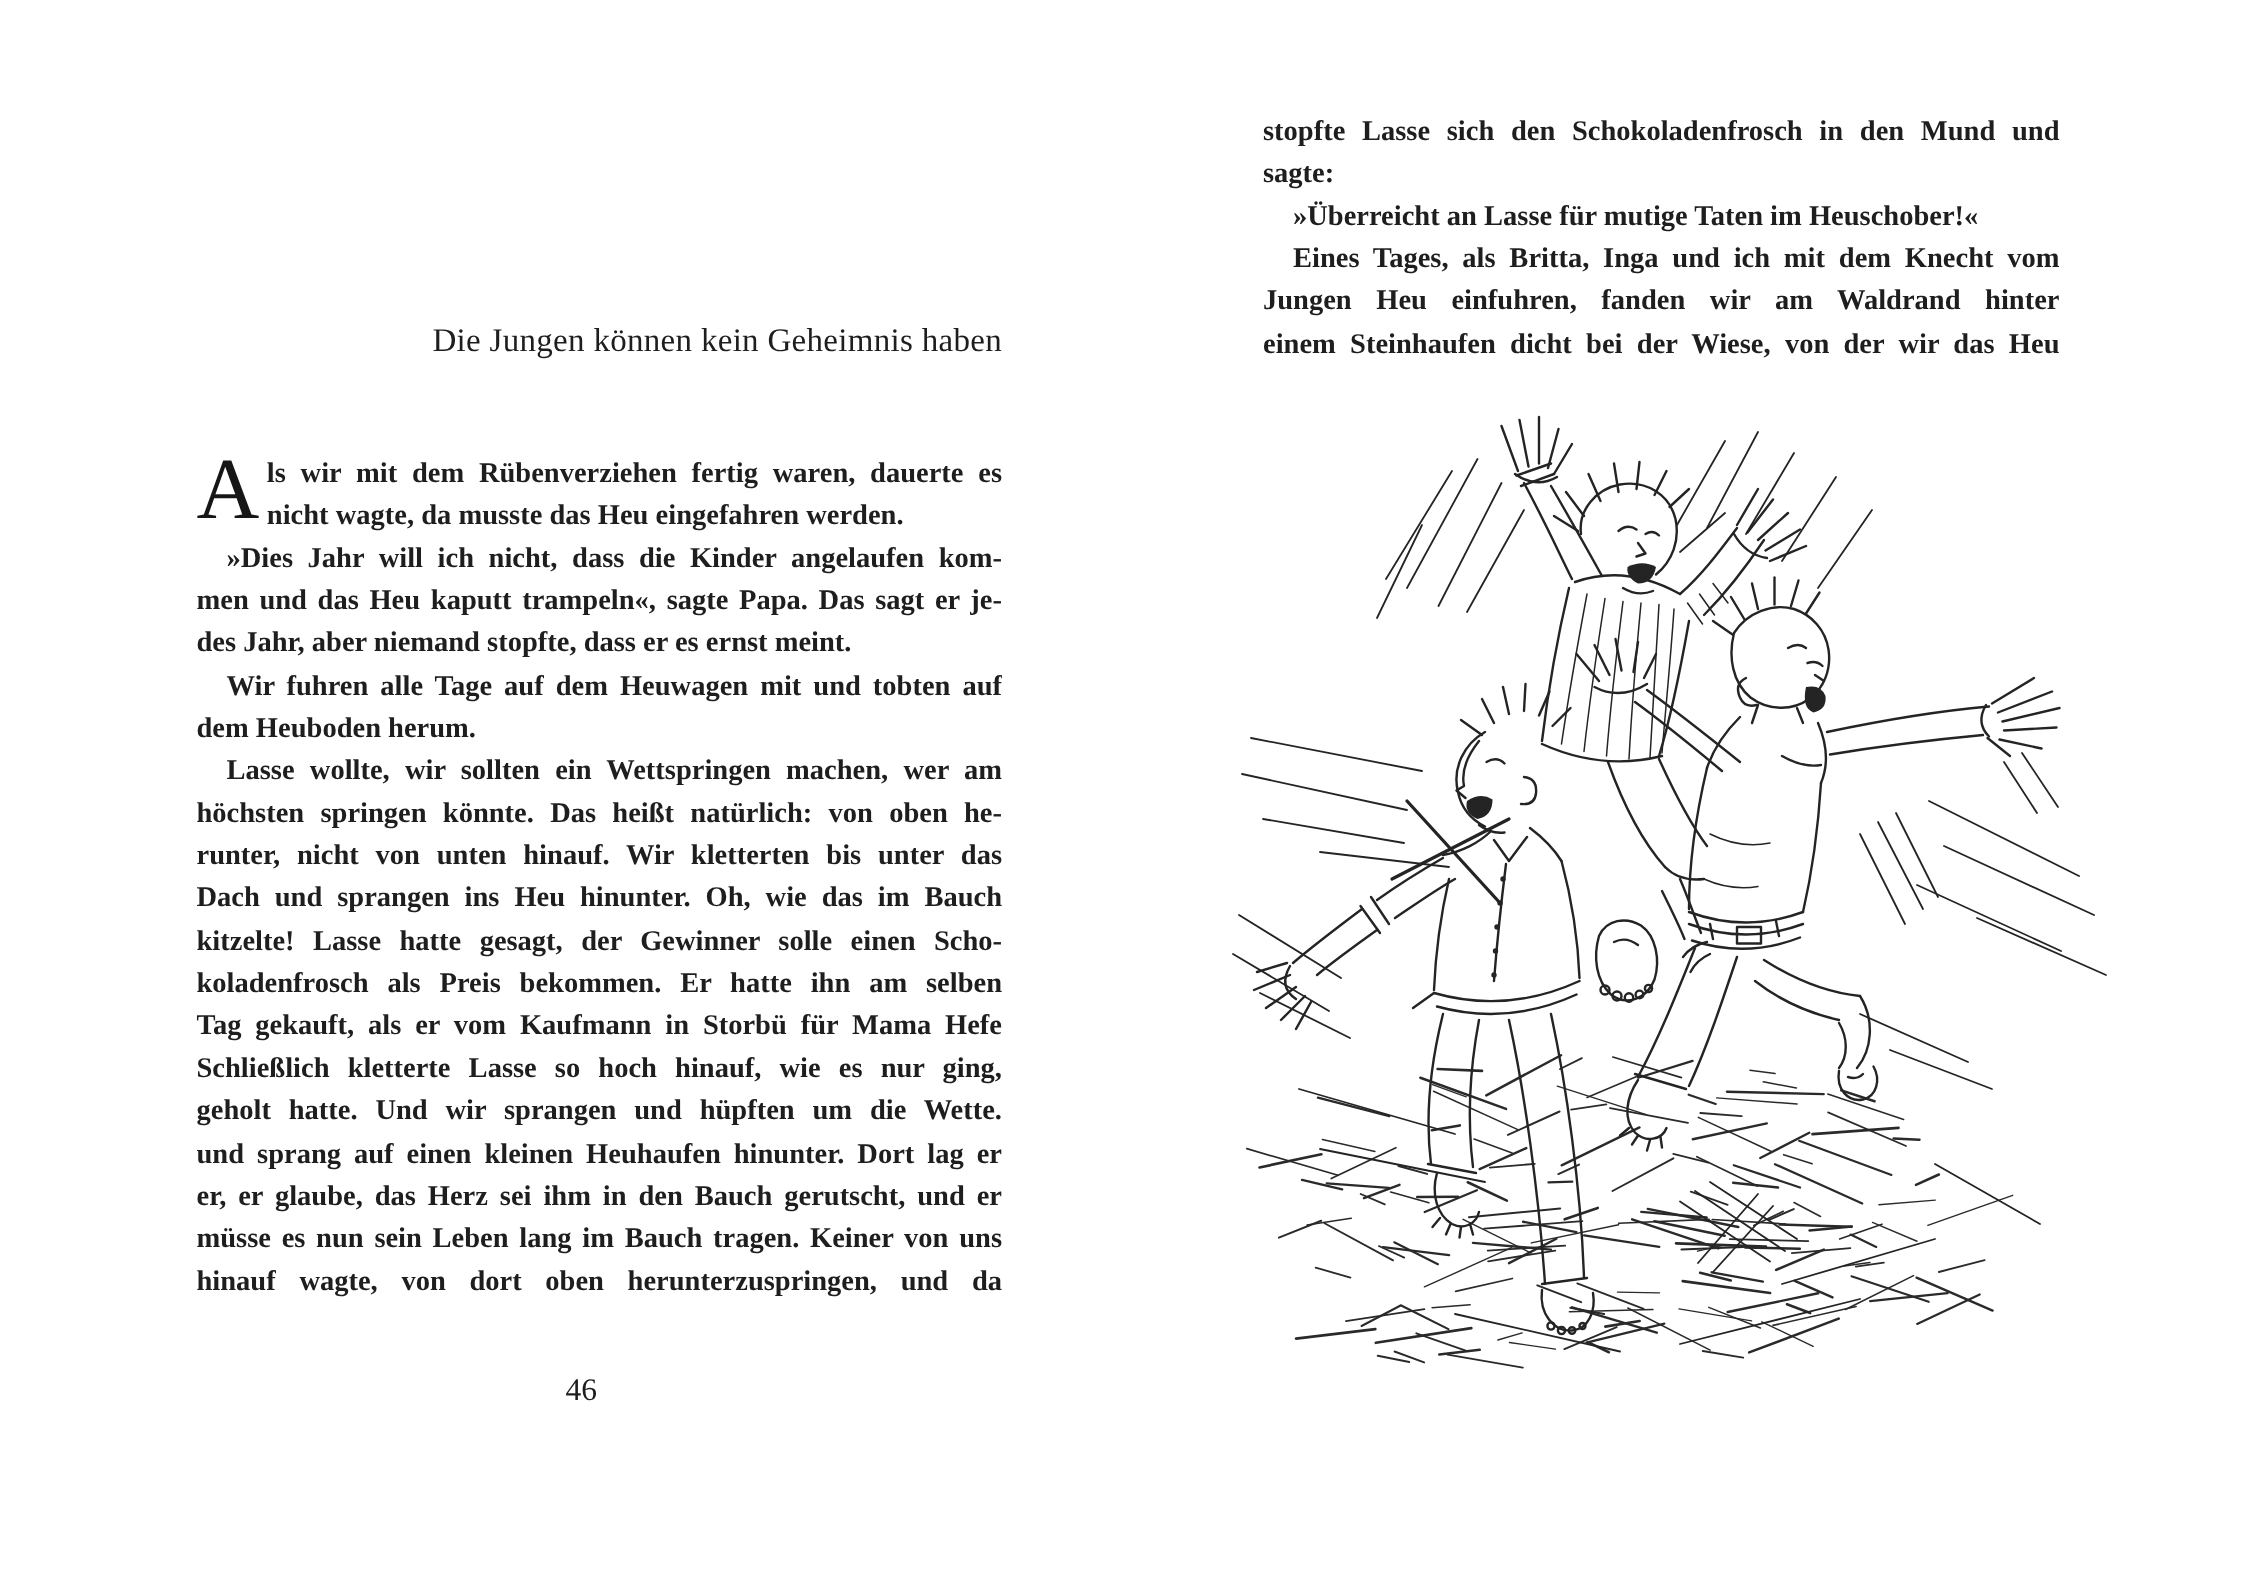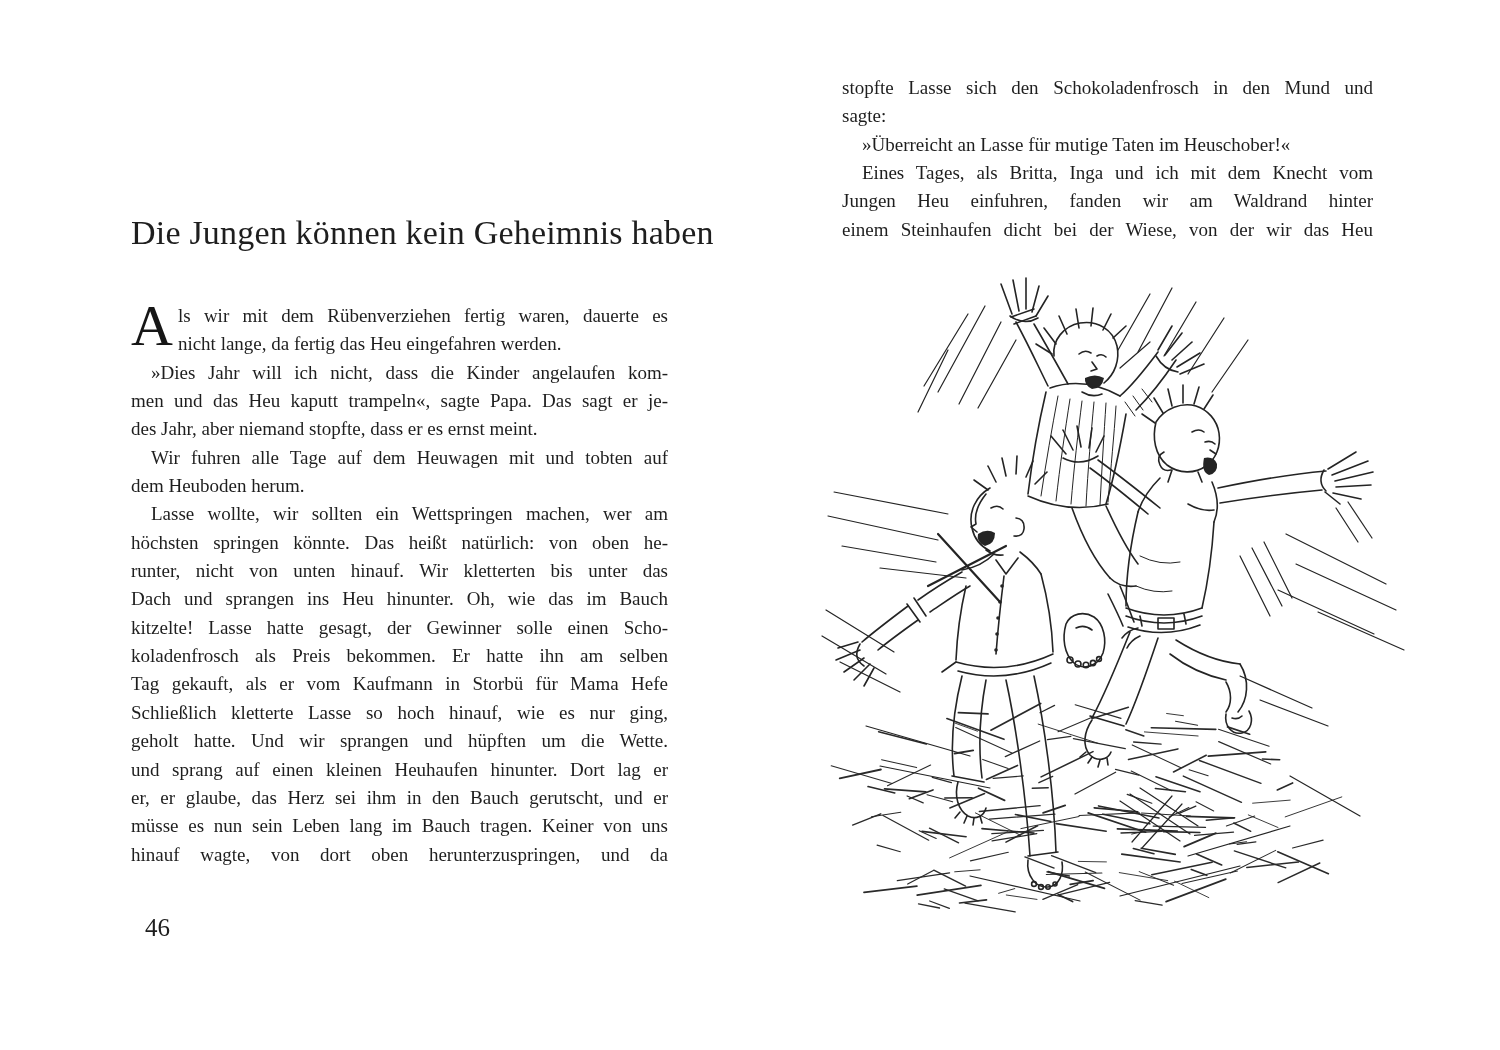--- a/index.html
+++ b/index.html
@@ -4,50 +4,50 @@
 <style>
   html,body{margin:0;padding:0;}
   body{
     width:1500px;height:1050px;position:relative;background:#ffffff;
     font-family:"Liberation Serif","DejaVu Serif",serif;color:#1e1e1e;
     overflow:hidden;
   }
   .col{position:absolute;}
   .chapter-title{
     left:131px;top:214px;width:537px;
-    font-size:34px;letter-spacing:.2px;text-align:right;white-space:nowrap;
+    font-size:22px;letter-spacing:.2px;text-align:right;white-space:nowrap;
   }
   .bodytext{font-size:19px;}
   .left-body{left:131px;top:302px;width:537px;}
   .right-body{left:842px;top:74px;width:531px;}
   .ln{
     height:28.35px;line-height:28.35px;overflow:hidden;
-    text-align:justify;text-align-last:justify;
+    text-align:justify;text-align-last:justify;font-weight:bold;
   }
   .ln.last{text-align-last:left;}
   .ln.ind{text-indent:20px;}
   .dropcap{
     float:left;font-size:58px;line-height:46px;height:54px;
     margin:1px 5px 0 0;color:#161616;
   }
   .page-number{
-    left:145px;top:914px;width:537px;text-align:left;font-size:25px;
+    left:119px;top:914px;width:537px;text-align:center;font-size:21px;
   }
   .illustration{position:absolute;left:820px;top:256px;}
 </style>
 </head>
 <body>
 
 <div class="col chapter-title">Die Jungen können kein Geheimnis haben</div>
 
 <div class="col left-body bodytext">
   <div>
     <span class="dropcap">A</span>
     <div class="ln">ls wir mit dem Rübenverziehen fertig waren, dauerte es</div>
-    <div class="ln last">nicht lange, da fertig das Heu eingefahren werden.</div>
+    <div class="ln last">nicht wagte, da musste das Heu eingefahren werden.</div>
   </div>
   <div>
     <div class="ln ind">»Dies Jahr will ich nicht, dass die Kinder angelaufen kom-</div>
     <div class="ln">men und das Heu kaputt trampeln«, sagte Papa. Das sagt er je-</div>
     <div class="ln last">des Jahr, aber niemand stopfte, dass er es ernst meint.</div>
   </div>
   <div>
     <div class="ln ind">Wir fuhren alle Tage auf dem Heuwagen mit und tobten auf</div>
     <div class="ln last">dem Heuboden herum.</div>
   </div>

